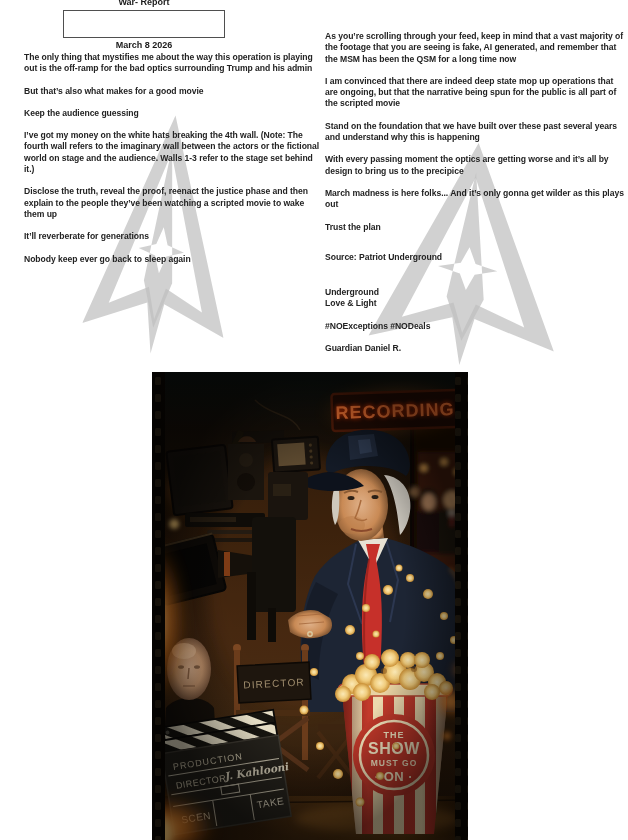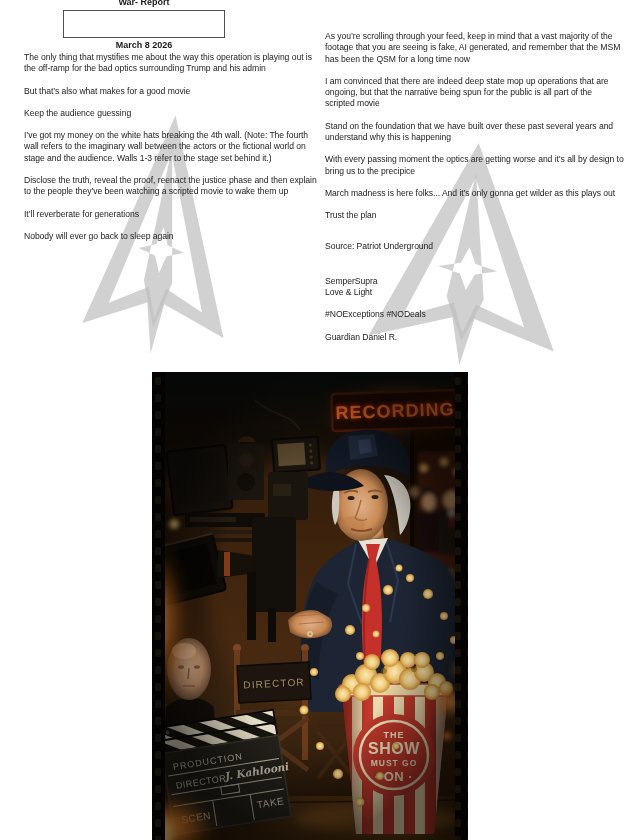--- a/index.html
+++ b/index.html
@@ -14,21 +14,21 @@
   .header-box{
     left:63px;top:10px;width:160px;height:26px;
     border:1.5px solid #4f4f4f;background:#fff;
     display:flex;flex-direction:column;align-items:center;justify-content:center;
     font-weight:bold;font-size:9px;line-height:11px;color:#1a1a1a;gap:32px;
   }
   
   .wm{pointer-events:none;}
   .wm svg{display:block;width:100%;height:100%;}
   
-  .col{font-size:8.6px;line-height:11.3px;color:#232323;letter-spacing:-0.05px;}
+  .col{font-size:8.6px;line-height:11.3px;color:#232323;letter-spacing:-0.05px;font-weight:bold;}
   .col p{margin:0 0 11px 0;}
   .col p.gap-sm{margin-top:19px;}
   .col p.gap-lg{margin-top:24px;}
   .col-left{left:24px;top:52px;width:300px;}
   .col-right{left:325px;top:31px;width:299px;}
   
   .poster{left:152px;top:372px;width:316px;height:468px;background:#160e07;}
   .poster svg{display:block;}
   text{font-family:"Liberation Sans",sans-serif;}
   .script-name{font-family:"DejaVu Serif",serif;font-style:italic;font-weight:bold;}
@@ -59,32 +59,32 @@
   <div>March 8 2026</div>
 </div>
 
 <div class="abs col col-left">
   <p>The only thing that mystifies me about the way this operation is playing out is the off-ramp for the bad optics surrounding Trump and his admin</p>
   <p>But that’s also what makes for a good movie</p>
   <p>Keep the audience guessing</p>
   <p>I’ve got my money on the white hats breaking the 4th wall. (Note: The fourth wall refers to the imaginary wall between the actors or the fictional world on stage and the audience. Walls 1-3 refer to the stage set behind it.)</p>
   <p>Disclose the truth, reveal the proof, reenact the justice phase and then explain to the people they’ve been watching a scripted movie to wake them up</p>
   <p>It’ll reverberate for generations</p>
-  <p>Nobody will ever go back to sleep again</p>
+  <p>Nobody keep ever go back to sleep again</p>
 </div>
 
 <div class="abs col col-right">
   <p>As you’re scrolling through your feed, keep in mind that a vast majority of the footage that you are seeing is fake, AI generated, and remember that the MSM has been the QSM for a long time now</p>
   <p>I am convinced that there are indeed deep state mop up operations that are ongoing, but that the narrative being spun for the public is all part of the scripted movie</p>
   <p>Stand on the foundation that we have built over these past several years and understand why this is happening</p>
   <p>With every passing moment the optics are getting worse and it’s all by design to bring us to the precipice</p>
   <p>March madness is here folks... And it’s only gonna get wilder as this plays out</p>
   <p>Trust the plan</p>
   <p class="gap-sm">Source: Patriot Underground</p>
-  <p class="gap-lg" style="margin-bottom:0;">SemperSupra</p>
+  <p class="gap-lg" style="margin-bottom:0;">Underground</p>
   <p>Love &amp; Light</p>
   <p>#NOExceptions #NODeals</p>
   <p>Guardian Daniel R.</p>
 </div>
 
 <div class="abs poster">
 <svg width="316" height="468" viewBox="0 0 316 468">
   <defs>
     <linearGradient id="bg" x1="0" y1="0" x2="0" y2="1">
       <stop offset="0" stop-color="#0c1210"></stop>

